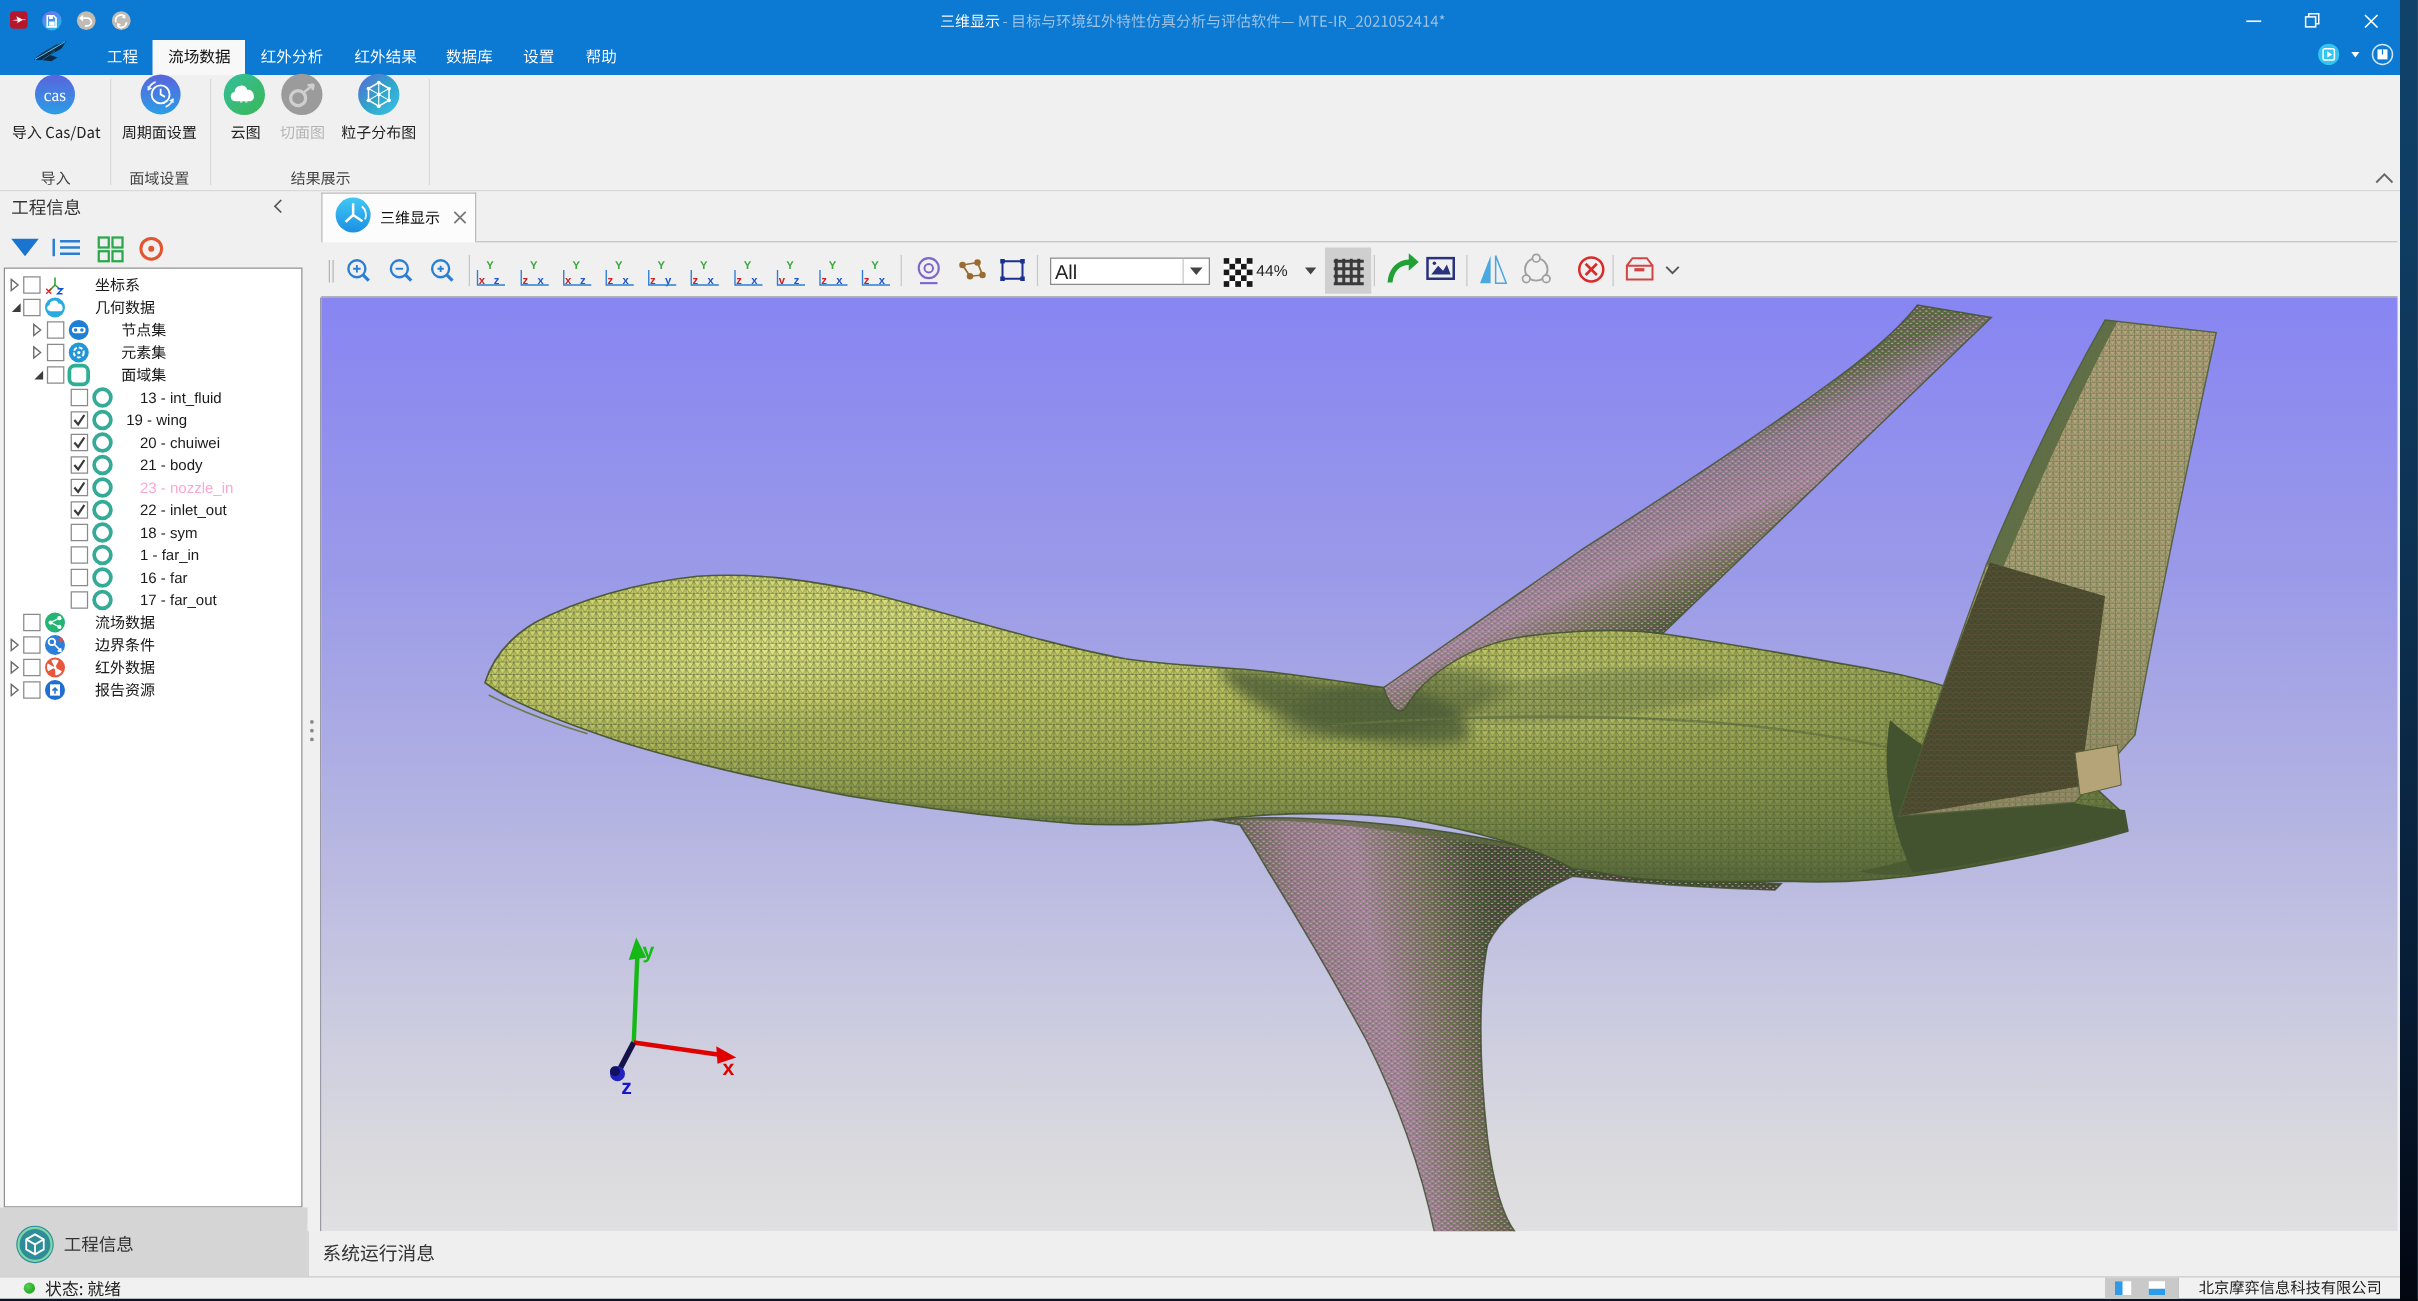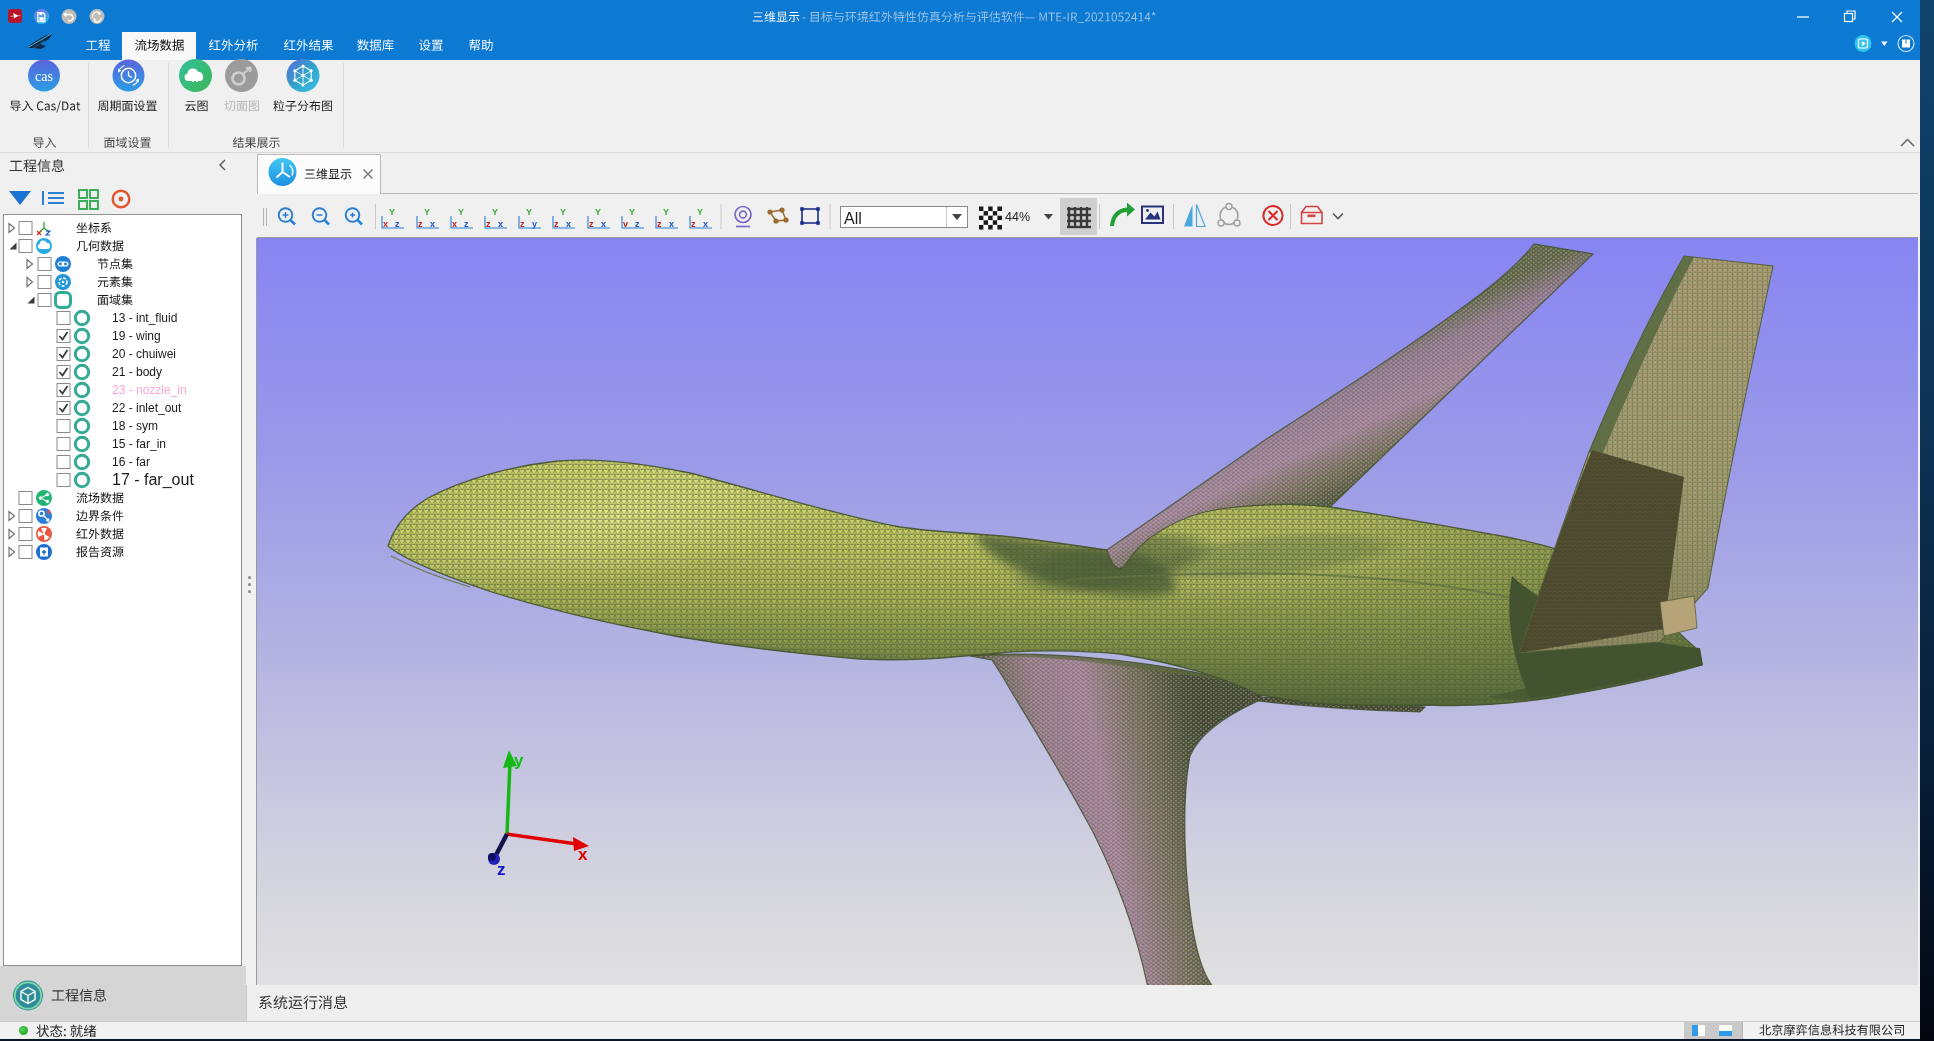--- a/index.html
+++ b/index.html
@@ -30,29 +30,29 @@
 <div class="abs" style="left:0;top:1021px;width:1920px;height:18px;background:#f1f1f1;border-top:1px solid #c9c9c9"></div>
 <div class="abs" style="left:0;top:1039px;width:1934px;height:2px;background:#0b1524"></div>
 <div class="abs" style="left:1684px;top:1022px;width:58px;height:17px;background:#c9c9c9"></div>
 <div class="abs" style="left:1692px;top:1025px;width:13px;height:11px;background:#ffffff"></div>
 <div class="abs" style="left:1692px;top:1025px;width:6px;height:11px;background:#2e9ae8"></div>
 <div class="abs" style="left:1719px;top:1025px;width:13px;height:11px;background:#ffffff"></div>
 <div class="abs" style="left:1719px;top:1031px;width:13px;height:5px;background:#2e9ae8"></div>
 <div class="abs" style="left:1742px;top:1022px;width:1px;height:17px;background:#b5b5b5"></div>
 <div class="abs" style="left:1920px;top:0;width:14px;height:1041px;background:linear-gradient(180deg,#10436b,#0d3355 40%,#071d36 75%,#02060f 100%)"></div>
 <div class="abs" style="left:112px;top:309px;width:130px;height:18px;line-height:18px;font-size:12px;color:#1a1a1a">13 - int_fluid</div>
-<div class="abs" style="left:112px;top:327px;width:130px;height:18px;line-height:18px;font-size:12px;color:#1a1a1a">19 - wing</div>
+<div class="abs" style="left:101px;top:327px;width:130px;height:18px;line-height:18px;font-size:12px;color:#1a1a1a">19 - wing</div>
 <div class="abs" style="left:112px;top:345px;width:130px;height:18px;line-height:18px;font-size:12px;color:#1a1a1a">20 - chuiwei</div>
 <div class="abs" style="left:112px;top:363px;width:130px;height:18px;line-height:18px;font-size:12px;color:#1a1a1a">21 - body</div>
 <div class="abs" style="left:112px;top:381px;width:130px;height:18px;line-height:18px;font-size:12px;color:#f9a8d4">23 - nozzle_in</div>
 <div class="abs" style="left:112px;top:399px;width:130px;height:18px;line-height:18px;font-size:12px;color:#1a1a1a">22 - inlet_out</div>
 <div class="abs" style="left:112px;top:417px;width:130px;height:18px;line-height:18px;font-size:12px;color:#1a1a1a">18 - sym</div>
-<div class="abs" style="left:112px;top:435px;width:130px;height:18px;line-height:18px;font-size:12px;color:#1a1a1a">15 - far_in</div>
+<div class="abs" style="left:112px;top:435px;width:130px;height:18px;line-height:18px;font-size:12px;color:#1a1a1a">1 - far_in</div>
 <div class="abs" style="left:112px;top:453px;width:130px;height:18px;line-height:18px;font-size:12px;color:#1a1a1a">16 - far</div>
-<div class="abs" style="left:112px;top:471px;width:130px;height:18px;line-height:18px;font-size:16px;color:#1a1a1a">17 - far_out</div>
+<div class="abs" style="left:112px;top:471px;width:130px;height:18px;line-height:18px;font-size:12px;color:#1a1a1a">17 - far_out</div>
 <svg class="abs" width="1934" height="1041" style="left:0;top:0;z-index:20" xmlns="http://www.w3.org/2000/svg">
     <defs>
 <clipPath id="vp">
         <rect x="257" y="238" width="1661" height="747"></rect>
       </clipPath>
 <clipPath id="fusclip">
         <path d="M 388,546 C 394,527 408,510 428,498 C 462,480 510,466 558,461 C 600,458 640,463 690,473 C 760,491 840,516 900,527 C 940,533 980,533 1020,538 C 1060,543 1085,547 1107,550 C 1135,537 1160,525 1200,512 C 1240,504 1300,502 1330,507 C 1390,516 1440,525 1496,535 C 1530,541 1560,549 1590,560 C 1625,574 1665,622 1698,650 L 1702,665 C 1655,679 1600,690 1550,698 C 1510,704 1470,707 1430,705 C 1380,706 1320,706 1290,700 C 1275,697 1265,696 1258,695 C 1230,679 1180,664 1120,654 C 1080,650 1030,650 1000,653 C 960,656 920,662 860,659 C 800,654 740,647 680,637 C 615,625 550,610 495,593 C 450,578 405,560 388,546 Z"></path>
       </clipPath>
 <pattern id="pf" width="6" height="5" patternUnits="userSpaceOnUse">
   <path d="M0 5 L3 0 L6 5 Z M3 0 V5 M0 5 H6" fill="none" stroke="#47572f" stroke-width="0.5" stroke-opacity="0.8"></path>

